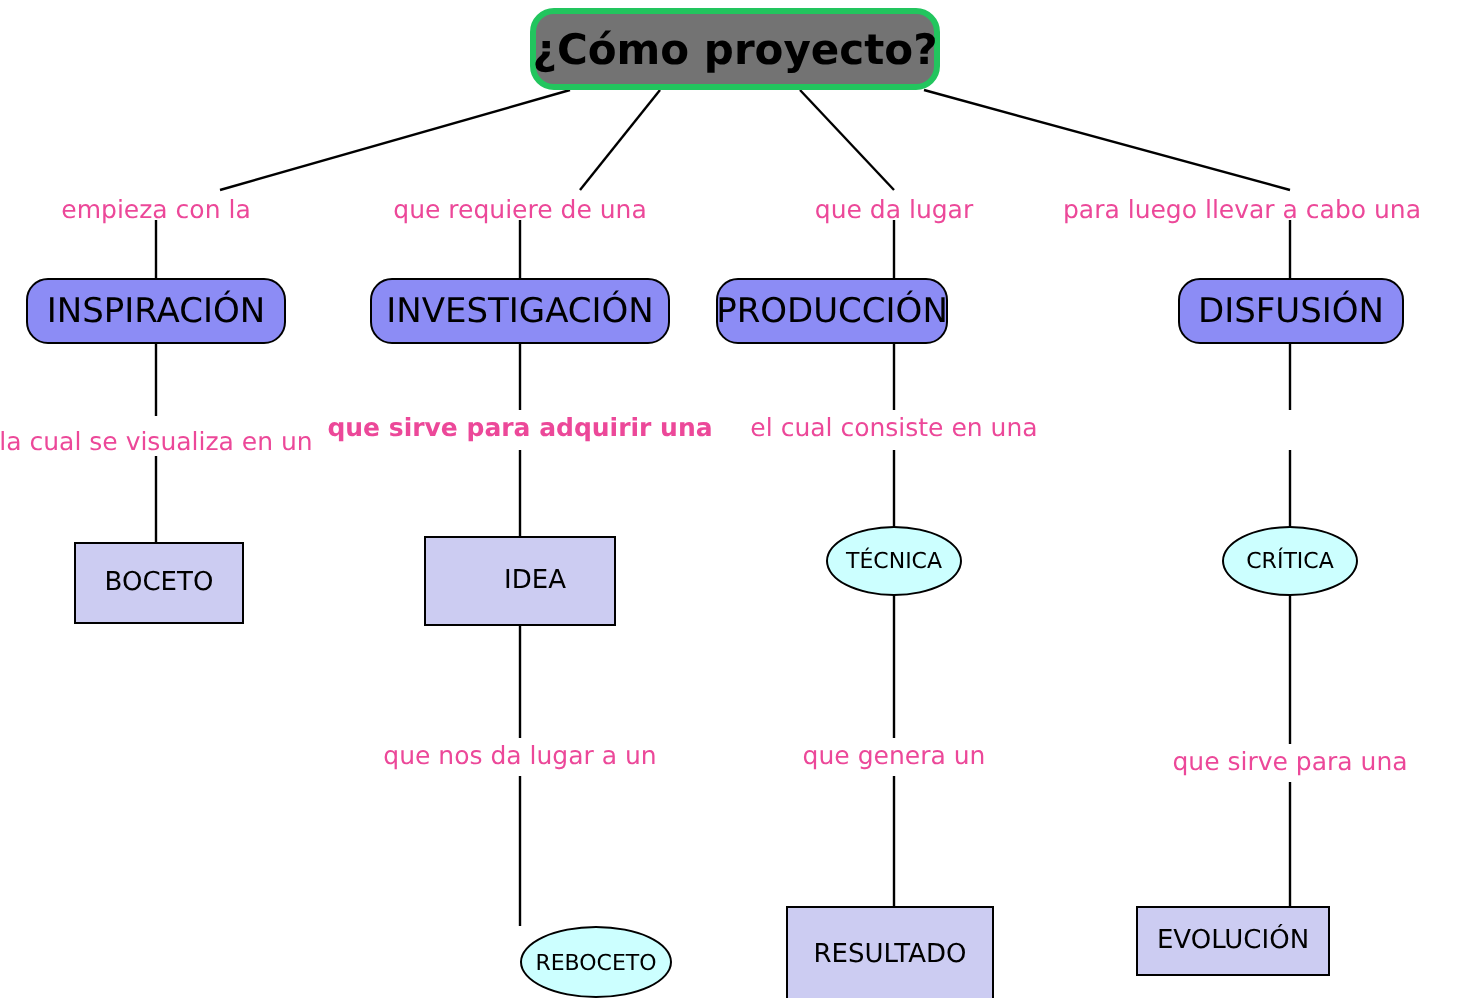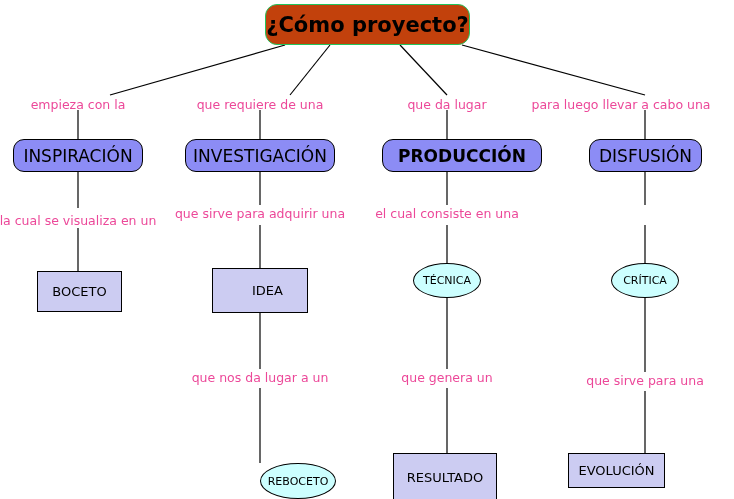--- a/index.html
+++ b/index.html
@@ -31,22 +31,22 @@
     box-sizing: border-box;
     display: flex;
     align-items: center;
     justify-content: center;
     text-align: center;
     color: #000000;
     white-space: nowrap;
   }
   
   .node-root {
-    background: #c2410c;
-    border: 1px solid #22c55e;
+    background: #737373;
+    border: 3px solid #22c55e;
     border-radius: 12px;
     font-weight: bold;
     font-size: 21px;
     letter-spacing: 0px;
   }
   
   .node-cat {
     background: #8c8cf5;
     border: 1px solid #000000;
     border-radius: 11px;
@@ -124,29 +124,29 @@
   <div class="link-label" style="left:260px; top:97px;">que requiere de una</div>
   <div class="link-label" style="left:447px; top:97px;">que da lugar</div>
   <div class="link-label" style="left:621px; top:97px;">para luego llevar a cabo una</div>
 
   <div class="node node-cat" style="left:13px; top:139px; width:130px; height:33px;">
     <span>INSPIRACIÓN</span>
   </div>
   <div class="node node-cat" style="left:185px; top:139px; width:150px; height:33px;">
     <span>INVESTIGACIÓN</span>
   </div>
-  <div class="node node-cat" style="left:382px; top:139px; width:160px; height:33px;font-weight:bold;">
+  <div class="node node-cat" style="left:358px; top:139px; width:116px; height:33px;">
     <span>PRODUCCIÓN</span>
   </div>
   <div class="node node-cat" style="left:589px; top:139px; width:113px; height:33px;">
     <span>DISFUSIÓN</span>
   </div>
 
   <div class="link-label" style="left:78px; top:213px;">la cual se visualiza en un</div>
-  <div class="link-label" style="left:260px; top:206px;">que sirve para adquirir una</div>
+  <div class="link-label" style="left:260px; top:206px;font-weight:bold;">que sirve para adquirir una</div>
   <div class="link-label" style="left:447px; top:206px;">el cual consiste en una</div>
 
   <div class="node node-rect" style="left:37px; top:271px; width:85px; height:41px;">
     <span>BOCETO</span>
   </div>
   <div class="node node-rect" style="left:212px; top:268px; width:96px; height:45px;padding-left:15px;">
     <span>IDEA</span>
   </div>
   <div class="node node-ellipse" style="left:413px; top:263px; width:68px; height:35px;">
     <span>TÉCNICA</span>

